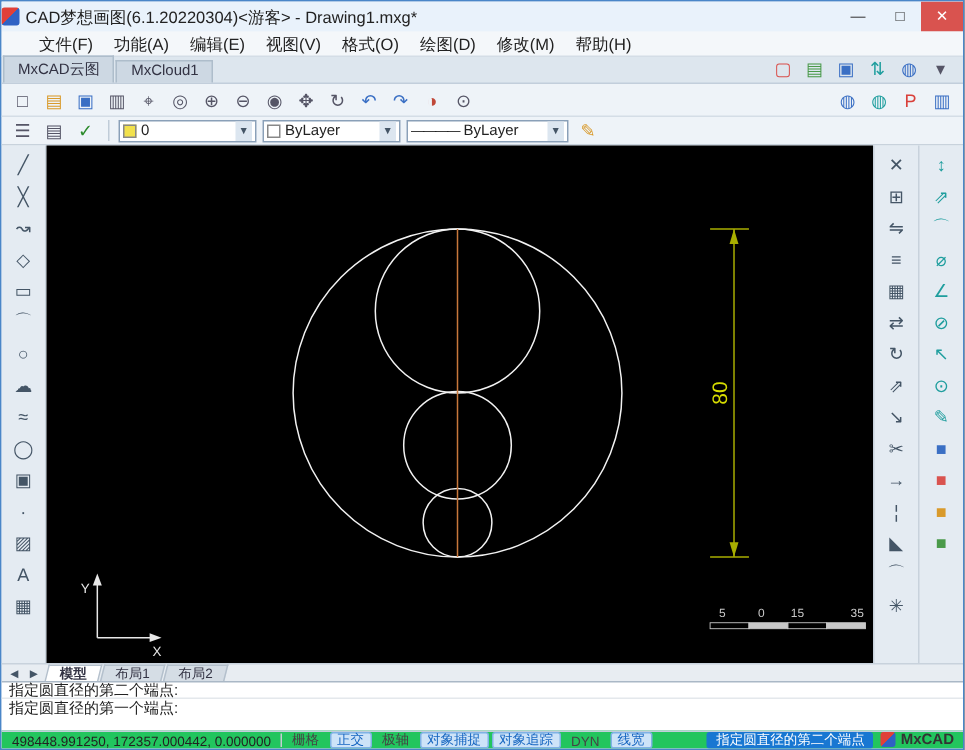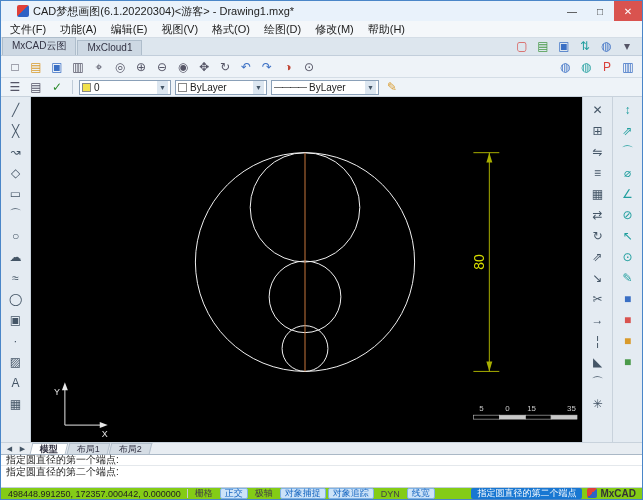--- a/index.html
+++ b/index.html
@@ -1,28 +1,28 @@
 <!DOCTYPE html>
 <html><head>
 <meta charset="utf-8">
 <title>CAD</title>
 <style>
   * { margin:0; padding:0; box-sizing:border-box; }
   html,body { width:643px; height:500px; font-family:"Liberation Sans","DejaVu Sans",sans-serif; }
   .app { width:643px; height:500px; border:1px solid #4a86c8; display:flex; flex-direction:column; background:#eef3f8; overflow:hidden; }
 
   
-  .titlebar { height:20px; background:#e9f2fb; display:flex; align-items:center; padding-left:16px; font-size:11px; color:#222; flex:0 0 auto; }
+  .titlebar { height:20px; background:#e9f2fb; display:flex; align-items:center; padding-left:0; font-size:11px; color:#222; flex:0 0 auto; }
   .app-logo { width:12px; height:12px; background:linear-gradient(135deg,#e04038 50%,#2f62c4 50%); margin-right:4px; border-radius:2px; }
   .win-controls { margin-left:auto; display:flex; height:100%; }
   .win-btn { width:28px; display:flex; align-items:center; justify-content:center; font-size:10px; color:#333; cursor:default; }
   .win-btn.close { background:#d9534f; color:#fff; }
 
   
-  .menubar { height:17px; background:#f4f7fa; border-bottom:1px solid #d4dde6; display:flex; align-items:center; font-size:11px; color:#222; padding-left:2px; flex:0 0 auto; }
+  .menubar { height:17px; background:#f4f7fa; border-bottom:1px solid #d4dde6; display:flex; align-items:center; font-size:11px; color:#222; padding-left:18px; flex:0 0 auto; }
   .menu-item { padding:0 7px; height:100%; display:flex; align-items:center; }
 
   
   .doc-tabbar { height:18px; background:#dde6ee; border-bottom:1px solid #c2cedb; display:flex; align-items:flex-end; font-size:10px; flex:0 0 auto; }
   .doc-tab { padding:1px 9px 2px; margin-left:1px; background:#cdd8e3; border:1px solid #aebdcb; border-bottom:none; color:#334; white-space:nowrap; }
   .doc-tab.active { background:#fbfdff; font-weight:bold; color:#112; }
   .tabbar-right { margin-left:auto; display:flex; align-items:center; gap:3px; padding:0 6px 1px 0; }
 
   
   .toolbar1 { height:22px; background:#eef3f8; border-bottom:1px solid #d4dde6; display:flex; align-items:center; gap:3px; padding:0 5px; flex:0 0 auto; }
@@ -55,21 +55,21 @@
   .layout-tab > span { transform:skewX(14deg); }
   .layout-tab.active { background:#fff; font-weight:bold; }
 
   
   .cmd-area { height:33px; background:#fff; border-top:1px solid #aab8c6; display:flex; flex-direction:column; font-size:10px; color:#222; flex:0 0 auto; }
   .cmd-row { height:11px; display:flex; align-items:center; padding-left:5px; border-bottom:1px solid #e4e8ec; white-space:nowrap; }
   .cmd-row:last-child { border-bottom:none; }
   .cursor { display:inline-block; width:6px; height:9px; background:#222; margin-left:3px; }
 
   
-  .statusbar { height:12px; background:#84cc16; border-top:1px solid #c2cedb; display:flex; align-items:center; font-size:9px; color:#333; padding:0 3px; gap:2px; flex:0 0 auto; }
+  .statusbar { height:12px; background:#22c55e; border-top:1px solid #c2cedb; display:flex; align-items:center; font-size:9px; color:#333; padding:0 3px; gap:2px; flex:0 0 auto; }
   .coords { min-width:170px; padding:0 4px; color:#222; }
   .s-sep { width:1px; height:9px; background:#c4ccd4; }
   .toggle { padding:0 4px; height:11px; display:flex; align-items:center; border:1px solid transparent; border-radius:2px; color:#444; white-space:nowrap; }
   .toggle.on { background:#cde3f8; border-color:#7fb2e5; color:#1565c0;font-family:Liberation Serif, serif; }
   .feedback { margin-left:auto; background:#1877d2; color:#fff; padding:0 6px; height:11px; display:flex; align-items:center; border-radius:2px; white-space:nowrap; }
   .brand { display:flex; gap:3px; padding:0 3px; font-weight:bold; color:#333; font-size:10px; }
   .brand-logo { width:10px; height:10px; background:linear-gradient(135deg,#e04038 50%,#2f62c4 50%); border-radius:2px; }
 </style>
 </head>
 <body>
@@ -259,24 +259,24 @@
           <span>布局1</span>
         </span>
         <span class="layout-tab">
           <span>布局2</span>
         </span>
       </span>
   </div>
 
   <div class="cmd-area">
     <div class="cmd-row">
+      <span>指定圆直径的第二个端点:</span>
+    </div>
+    <div class="cmd-row">
       <span>指定圆直径的第一个端点:</span>
-    </div>
-    <div class="cmd-row">
-      <span>指定圆直径的第二个端点:</span>
     </div>
   </div>
 
   <div class="statusbar">
     <span class="coords">498448.991250,  172357.000442,  0.000000</span>
     <span class="s-sep"></span>
     <span id="status-toggles" style="display:flex;gap:2px;align-items:center;">
         <span class="toggle">栅格</span>
         <span class="toggle on">正交</span>
         <span class="toggle">极轴</span>

